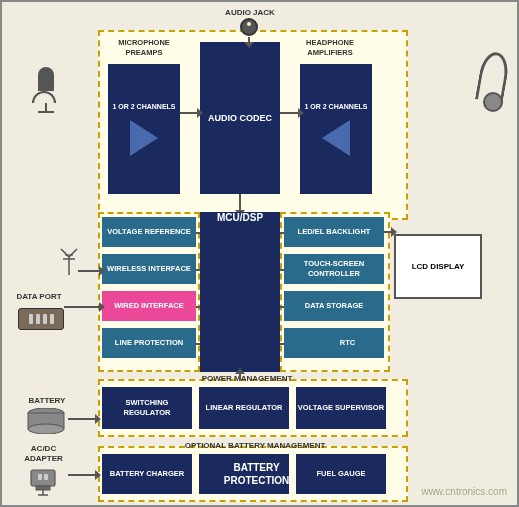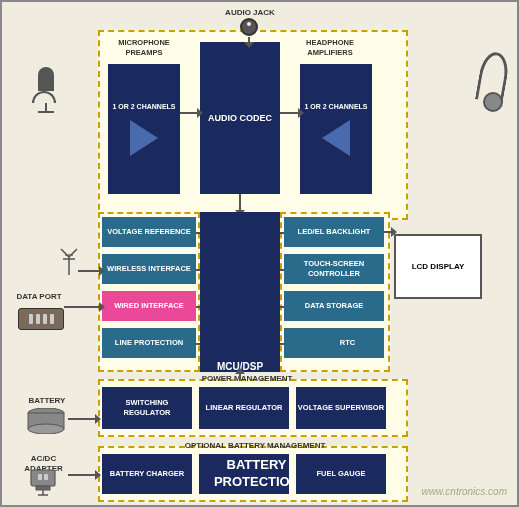--- a/index.html
+++ b/index.html
@@ -20,21 +20,20 @@
       position: relative;
       border: 2px solid #888;
     }
 
     .watermark {
       position: absolute;
       bottom: 8px;
       right: 10px;
       color: #8a9a6a;
       font-size: 10px;
-      font-style: italic;
       opacity: 0.8;
       z-index: 10;
     }
 
   </style>
 </head>
 <body>
 
 <div class="diagram-container">
 
@@ -100,21 +99,21 @@
 
   <div style="position:absolute; left:178px; top:110px; width:20px; height:2px; background:#555;"></div>
   <div style="position:absolute; left:195px; top:106px; width:0; height:0; border-top:5px solid transparent; border-bottom:5px solid transparent; border-left:6px solid #555;"></div>
 
   <div style="position:absolute; left:278px; top:110px; width:20px; height:2px; background:#555;"></div>
   <div style="position:absolute; left:296px; top:106px; width:0; height:0; border-top:5px solid transparent; border-bottom:5px solid transparent; border-left:6px solid #555;"></div>
 
   <div style="position:absolute; left:237px; top:192px; width:2px; height:18px; background:#555;"></div>
   <div style="position:absolute; left:233px; top:208px; width:0; height:0; border-left:5px solid transparent; border-right:5px solid transparent; border-top:6px solid #555;"></div>
 
-  <div style="position:absolute; left:198px; top:210px; width:80px; height:160px; background:#1a2a5e; display:flex; align-items:flex-end; justify-content:center;">
+  <div style="position:absolute; left:198px; top:210px; width:80px; height:160px; background:#1a2a5e; display:flex; align-items:flex-start; justify-content:center;">
     <span style="color:white; font-size:10px; font-weight:bold; text-align:center;">MCU/DSP</span>
   </div>
 
   <div style="position:absolute; left:96px; top:210px; width:102px; height:160px; border:2px dashed #c8a000; background:#fffde8;"></div>
   <div style="position:absolute; left:278px; top:210px; width:110px; height:160px; border:2px dashed #c8a000; background:#fffde8;"></div>
 
   <div style="position:absolute; left:100px; top:215px; width:94px; height:30px; background:#2a6a8a; display:flex; align-items:center; justify-content:center;">
     <span style="color:white; font-size:7.5px; font-weight:bold; text-align:center; line-height:1.3;">VOLTAGE
 REFERENCE</span>
   </div>
@@ -224,21 +223,21 @@
   <div style="position:absolute; left:158px; top:439px; font-size:8px; font-weight:bold; color:#333; text-align:center; width:190px;">
     <span>OPTIONAL BATTERY MANAGEMENT</span>
   </div>
 
   <div style="position:absolute; left:100px; top:452px; width:90px; height:40px; background:#1a2a5e; display:flex; align-items:center; justify-content:center;">
     <span style="color:white; font-size:7.5px; font-weight:bold; text-align:center; line-height:1.3;">BATTERY
 CHARGER</span>
   </div>
 
   <div style="position:absolute; left:197px; top:452px; width:90px; height:40px; background:#1a2a5e; display:flex; align-items:center; justify-content:center;">
-    <span style="color:white; font-size:13px; font-weight:bold; text-align:center; line-height:1.3;padding-left:25px;">BATTERY
+    <span style="color:white; font-size:10px; font-weight:bold; text-align:center; line-height:1.3;padding-left:25px;">BATTERY
 PROTECTION</span>
   </div>
 
   <div style="position:absolute; left:294px; top:452px; width:90px; height:40px; background:#1a2a5e; display:flex; align-items:center; justify-content:center;">
     <span style="color:white; font-size:7.5px; font-weight:bold; text-align:center; line-height:1.3;">FUEL
 GAUGE</span>
   </div>
 
   <div style="position:absolute; left:20px; top:394px; font-size:8px; font-weight:bold; color:#333; text-align:center; width:50px;">
     <span>BATTERY</span>
@@ -248,21 +247,21 @@
     <svg width="44" height="26" viewBox="0 0 44 26">
       <ellipse cx="22" cy="5" rx="18" ry="5" fill="#888" stroke="#555" stroke-width="1"></ellipse>
       <rect x="4" y="5" width="36" height="16" fill="#888" stroke="#555" stroke-width="1"></rect>
       <ellipse cx="22" cy="21" rx="18" ry="5" fill="#999" stroke="#555" stroke-width="1"></ellipse>
     </svg>
   </div>
 
   <div style="position:absolute; left:66px; top:416px; width:30px; height:1.5px; background:#555;"></div>
   <div style="position:absolute; left:93px; top:412px; width:0; height:0; border-top:5px solid transparent; border-bottom:5px solid transparent; border-left:6px solid #555;"></div>
 
-  <div style="position:absolute; left:14px; top:452px; font-size:8px; font-weight:bold; color:#333; text-align:center; width:55px; line-height:1.3;">
+  <div style="position:absolute; left:14px; top:442px; font-size:8px; font-weight:bold; color:#333; text-align:center; width:55px; line-height:1.3;">
     <span>AC/DC
 ADAPTER</span>
   </div>
 
   <div style="position:absolute; left:24px; top:466px;">
     <svg width="34" height="28" viewBox="0 0 34 28">
       <rect x="5" y="2" width="24" height="16" rx="2" fill="#888" stroke="#555" stroke-width="1.2"></rect>
       <rect x="10" y="18" width="14" height="4" fill="#666" stroke="#555" stroke-width="1"></rect>
       <line x1="17" y1="22" x2="17" y2="27" stroke="#555" stroke-width="1.5"></line>
       <line x1="12" y1="27" x2="22" y2="27" stroke="#555" stroke-width="1.5"></line>

